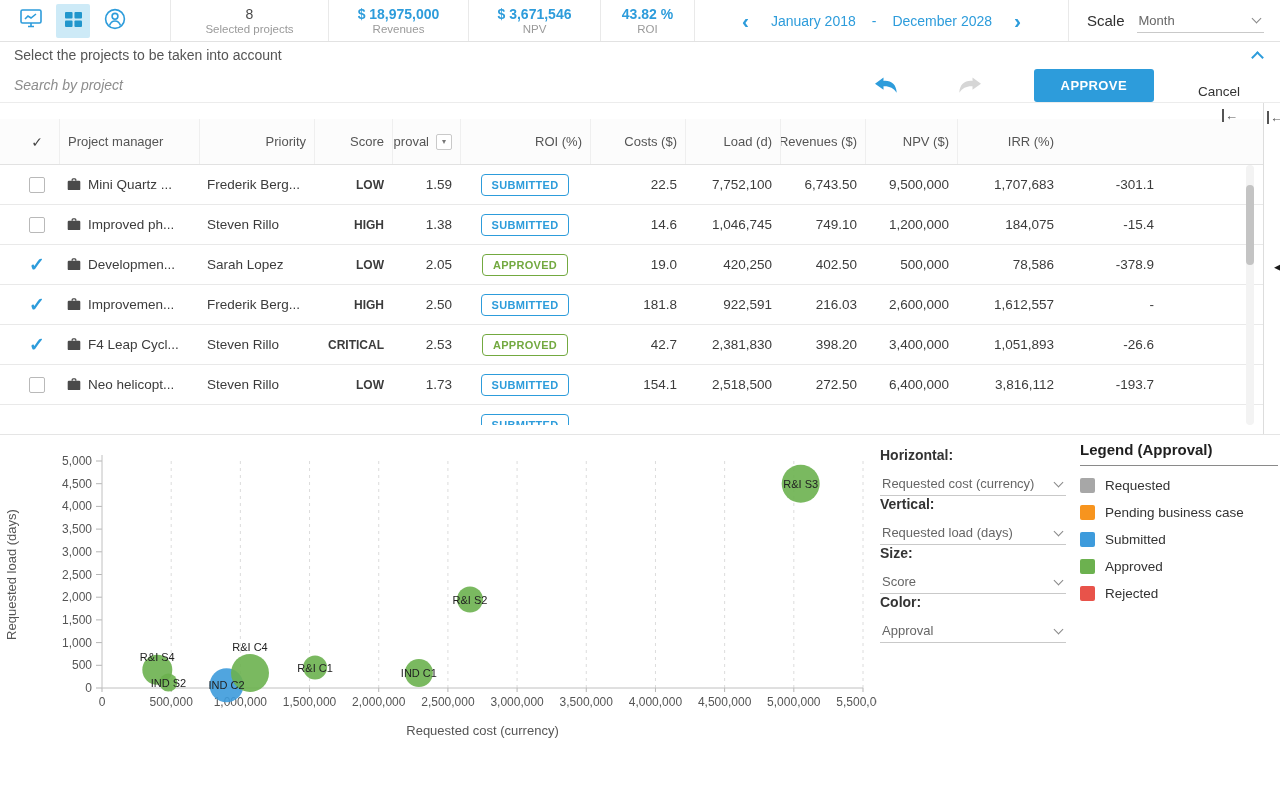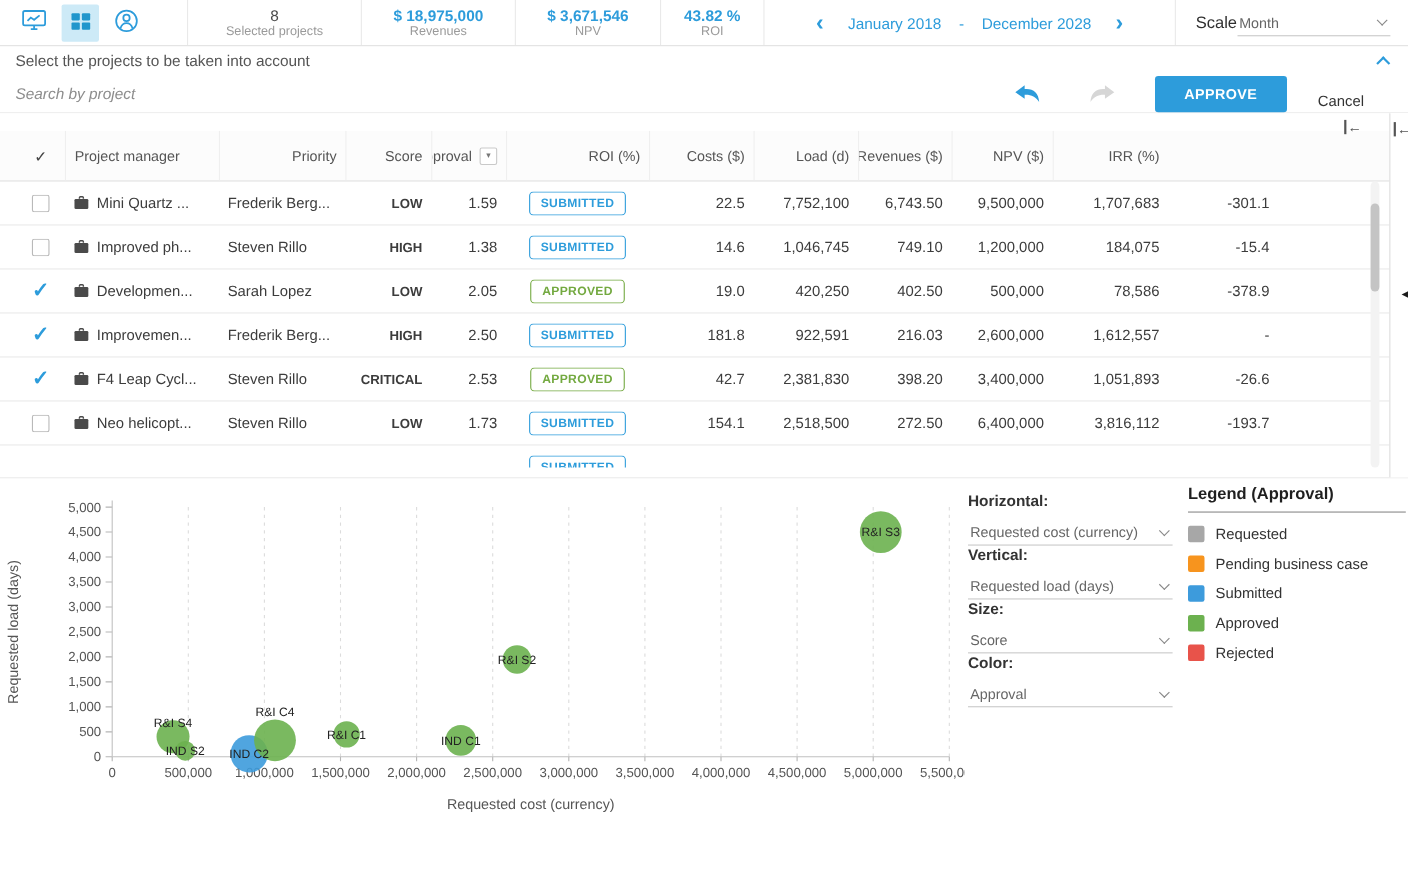--- a/index.html
+++ b/index.html
@@ -12,29 +12,29 @@
   .tb-icons{display:flex;align-items:center;gap:8px;padding:0 14px;width:170px;}
   .tbi{width:34px;height:34px;border:none;background:transparent;display:flex;align-items:center;justify-content:center;cursor:pointer;border-radius:2px;}
   .tbi.active{background:#cdeaf7;}
   .tb-stat{display:flex;flex-direction:column;justify-content:center;align-items:center;border-left:1px solid #e9e9e9;}
   .w1{width:158px}.w2{width:140px}.w3{width:132px}.w4{width:94px}
   .tb-val{font-size:14px;color:#4a4a4a;}
   .tb-val.blue{color:#2D9CDB;font-weight:bold;}
   .tb-lab{font-size:11.5px;color:#9a9a9a;margin-top:1px;}
   .tb-period{flex:1;display:flex;align-items:center;justify-content:center;gap:16px;border-left:1px solid #e9e9e9;color:#2D9CDB;font-size:14px;}
   .chev{font-size:21px;line-height:1;cursor:pointer;font-weight:bold;padding:0 6px;}
-  .tb-scale{display:flex;align-items:center;border-left:1px solid #e9e9e9;padding:0 16px 0 18px;width:212px;}
+  .tb-scale{display:flex;align-items:center;gap:12px;border-left:1px solid #e9e9e9;padding:0 16px 0 18px;width:212px;}
   .scale-lab{font-size:15px;color:#2f2f2f;}
   .select{display:flex;align-items:center;justify-content:space-between;border-bottom:1px solid #c9c9c9;font-size:13px;color:#666;flex:1;padding:4px 2px;cursor:pointer;white-space:nowrap;}
   .cdown{width:7px;height:7px;border-right:1.5px solid #888;border-bottom:1.5px solid #888;transform:rotate(45deg);margin:-3px 2px 0 8px;flex:none;}
 
   
   .subheader{height:26px;display:flex;align-items:center;padding:0 14px;font-size:14px;color:#555;position:relative;}
   .cup{position:absolute;right:18px;top:11px;width:9px;height:9px;border-left:2px solid #2D9CDB;border-top:2px solid #2D9CDB;transform:rotate(45deg);cursor:pointer;}
-  .toolbar{height:35px;display:flex;align-items:center;padding:0 14px;border-bottom:1px solid #ececec;}
+  .toolbar{height:35px;display:flex;align-items:center;padding:0 14px;border-bottom:1px solid #ececec;gap:16px;}
   .search{flex:1;border:none;outline:none;font-size:14px;font-family:inherit;color:#444;background:transparent;}
   .search::placeholder{font-style:italic;color:#8d8d8d;}
   .undo,.redo{display:flex;align-items:center;cursor:pointer;}
   .undo{margin-right:42px;}
   .redo{margin-right:36px;}
   .approve{background:#2D9CDB;color:#fff;border:none;font-weight:bold;font-size:13px;letter-spacing:.4px;padding:9px 27px;border-radius:3px;cursor:pointer;font-family:inherit;}
   .cancel{background:none;border:none;font-size:13.5px;color:#333;cursor:pointer;font-family:inherit;margin:12px 26px 0 28px;}
 
   
   .table-section{position:relative;height:332px;border-bottom:1px solid #e5e5e5;background:#fff;}

